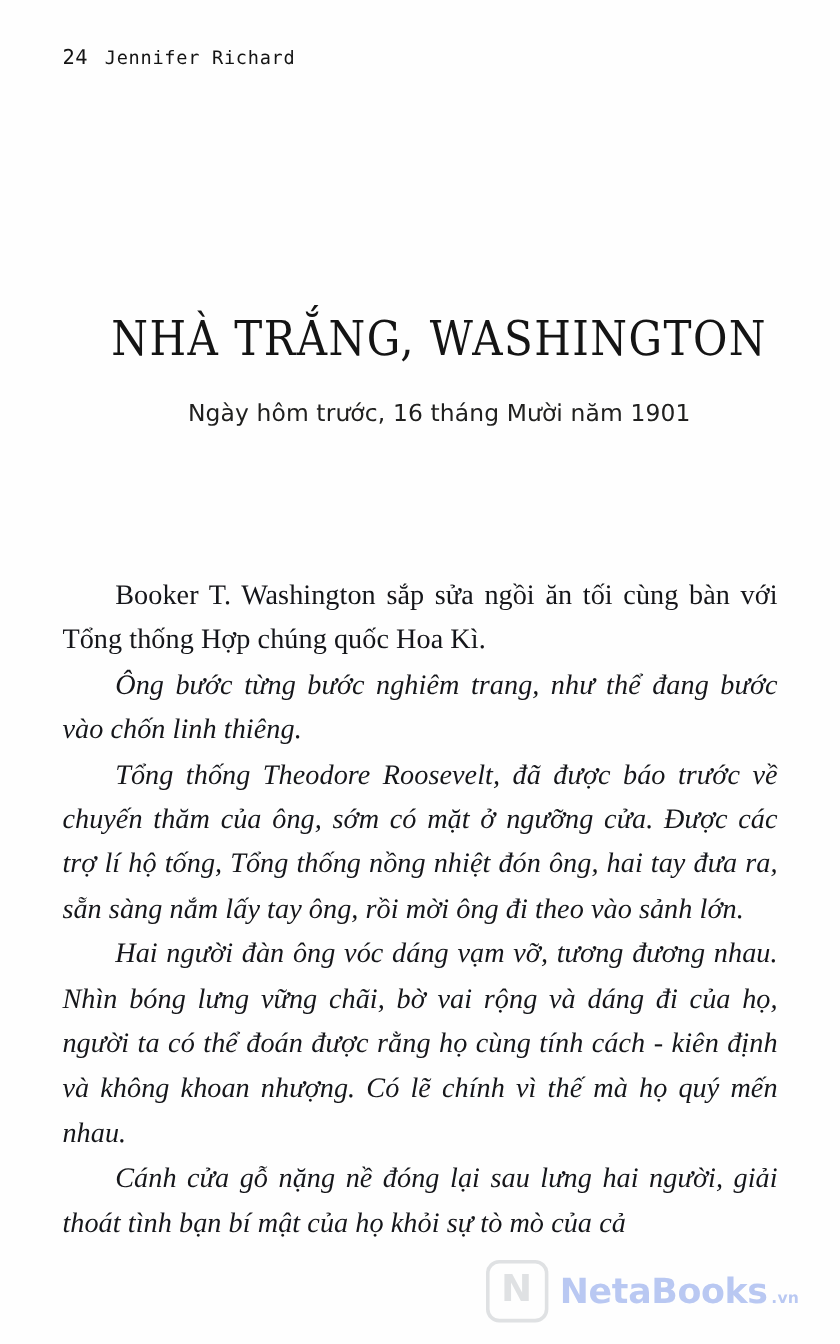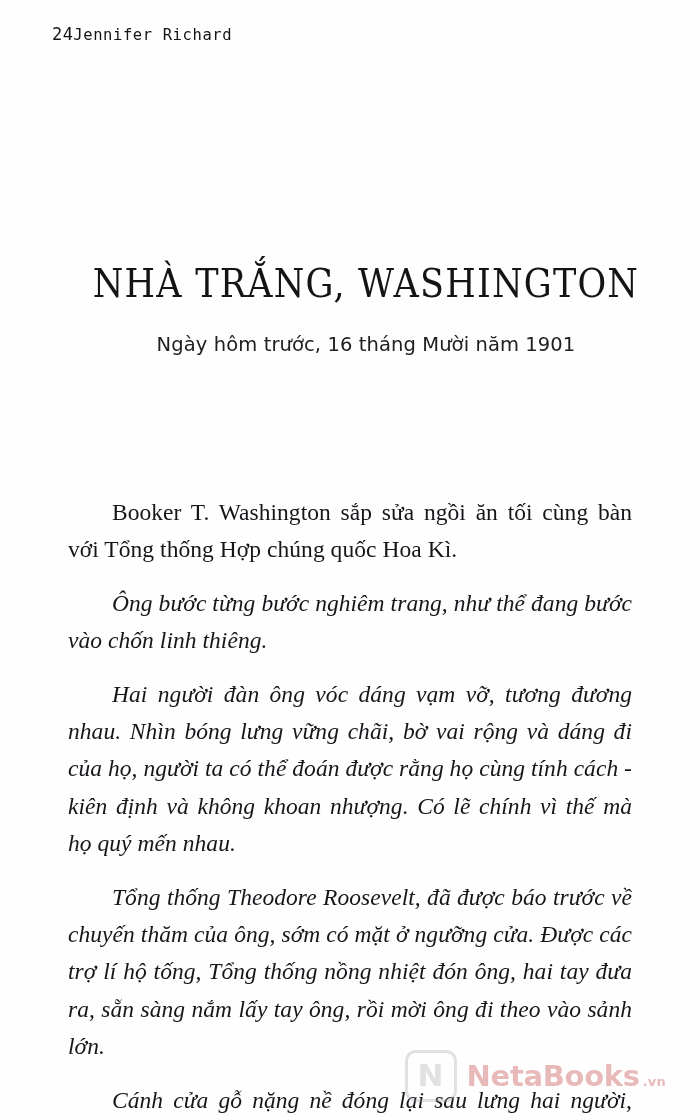--- a/index.html
+++ b/index.html
@@ -18,24 +18,25 @@
 
   .page {
     position: absolute;
     inset: 0;
     background: #fefefe;
   }
 
   
   .running-head {
     position: absolute;
-    top: 24px;
+    top: 38px;
     left: 52px;
     display: flex;
     align-items: baseline;
+    gap: 14px;
     font-family: "DejaVu Sans Mono", monospace;
     font-size: 16.5px;
     letter-spacing: 0.4px;
     color: #141414;
   }
   .running-head .folio {
     font-family: "DejaVu Sans Mono", monospace;
     font-size: 17px;
   }
   .running-head .author {
@@ -73,21 +74,21 @@
   }
 
   
   .body-text {
     position: absolute;
     top: 478px;
     left: 52px;
     width: 596px;
   }
   .body-text p {
-    margin: 16px;
+    margin: 0;
     text-indent: 44px;
     font-family: "Liberation Serif", serif;
     font-size: 23.5px;
     line-height: 37.4px;
     text-align: justify;
     color: #15161a;
     letter-spacing: 0.05px;
   }
   .body-text p + p {
     margin-top: 0;
@@ -122,21 +123,21 @@
     font-family: "DejaVu Sans", sans-serif;
     font-weight: bold;
     font-size: 31px;
     color: #9aa0a6;
     line-height: 1;
   }
   .wm-text {
     font-family: "DejaVu Sans", sans-serif;
     font-size: 29px;
     font-weight: bold;
-    color: #b91c1c;
+    color: #1d4ed8;
     letter-spacing: -0.3px;
     display: flex;
     align-items: baseline;
     gap: 3px;
   }
   .wm-text .wm-suffix {
     font-size: 13px;
     font-weight: bold;
     letter-spacing: 0.2px;
   }
@@ -152,22 +153,22 @@
   </div>
 
   <div class="chapter-block">
     <div class="chapter-title">NHÀ TRẮNG, WASHINGTON</div>
     <div class="chapter-subtitle">Ngày hôm trước, 16 tháng Mười năm 1901</div>
   </div>
 
   <div class="body-text">
     <p>Booker T. Washington sắp sửa ngồi ăn tối cùng bàn với Tổng thống Hợp chúng quốc Hoa Kì.</p>
     <p>Ông bước từng bước nghiêm trang, như thể đang bước vào chốn linh thiêng.</p>
+    <p>Tổng thống Theodore Roosevelt, đã được báo trước về chuyến thăm của ông, sớm có mặt ở ngưỡng cửa. Được các trợ lí hộ tống, Tổng thống nồng nhiệt đón ông, hai tay đưa ra, sẵn sàng nắm lấy tay ông, rồi mời ông đi theo vào sảnh lớn.</p>
     <p>Hai người đàn ông vóc dáng vạm vỡ, tương đương nhau. Nhìn bóng lưng vững chãi, bờ vai rộng và dáng đi của họ, người ta có thể đoán được rằng họ cùng tính cách - kiên định và không khoan nhượng. Có lẽ chính vì thế mà họ quý mến nhau.</p>
-    <p>Tổng thống Theodore Roosevelt, đã được báo trước về chuyến thăm của ông, sớm có mặt ở ngưỡng cửa. Được các trợ lí hộ tống, Tổng thống nồng nhiệt đón ông, hai tay đưa ra, sẵn sàng nắm lấy tay ông, rồi mời ông đi theo vào sảnh lớn.</p>
     <p>Cánh cửa gỗ nặng nề đóng lại sau lưng hai người, giải thoát tình bạn bí mật của họ khỏi sự tò mò của cả</p>
   </div>
 
   <div class="watermark">
     <div class="wm-mark"></div>
     <div class="wm-text">
       <span>NetaBooks</span>
       <span class="wm-suffix">.vn</span>
     </div>
   </div>

